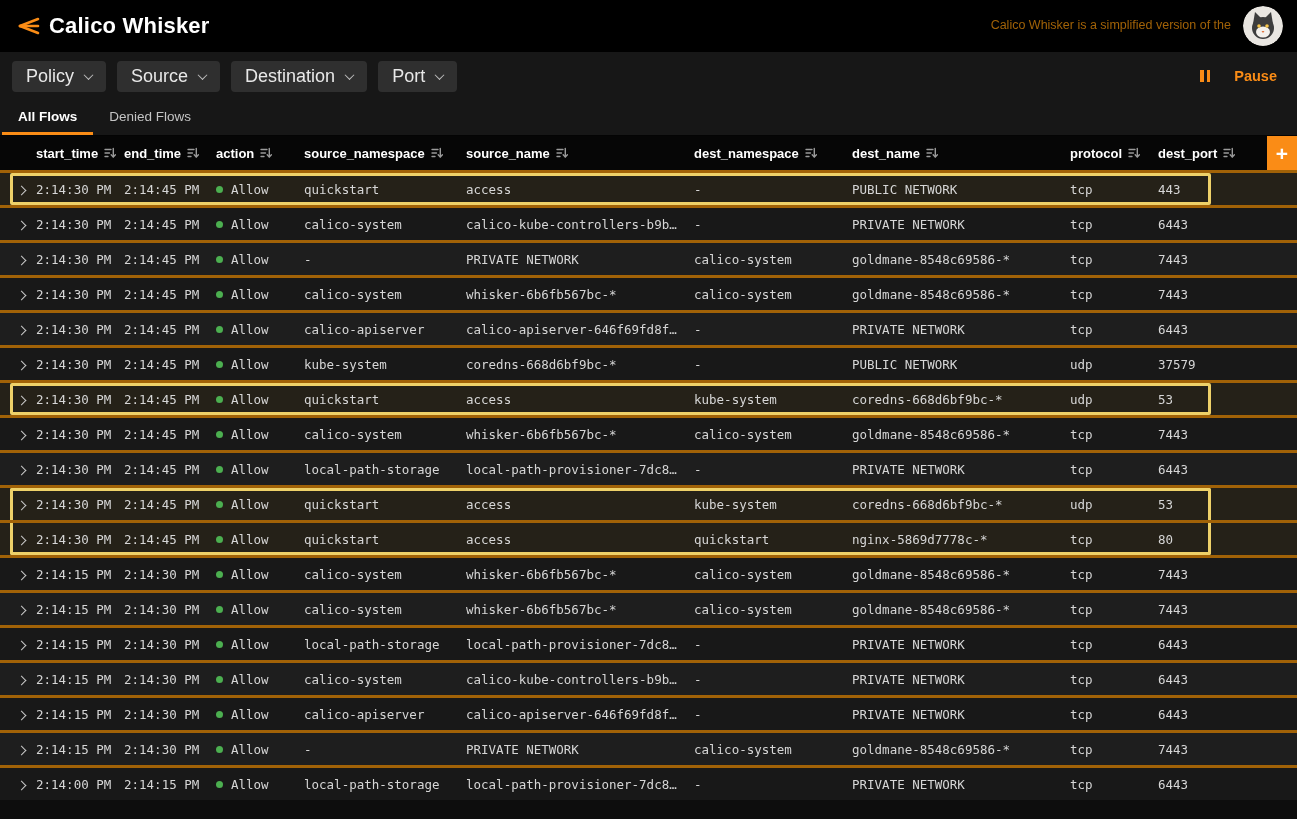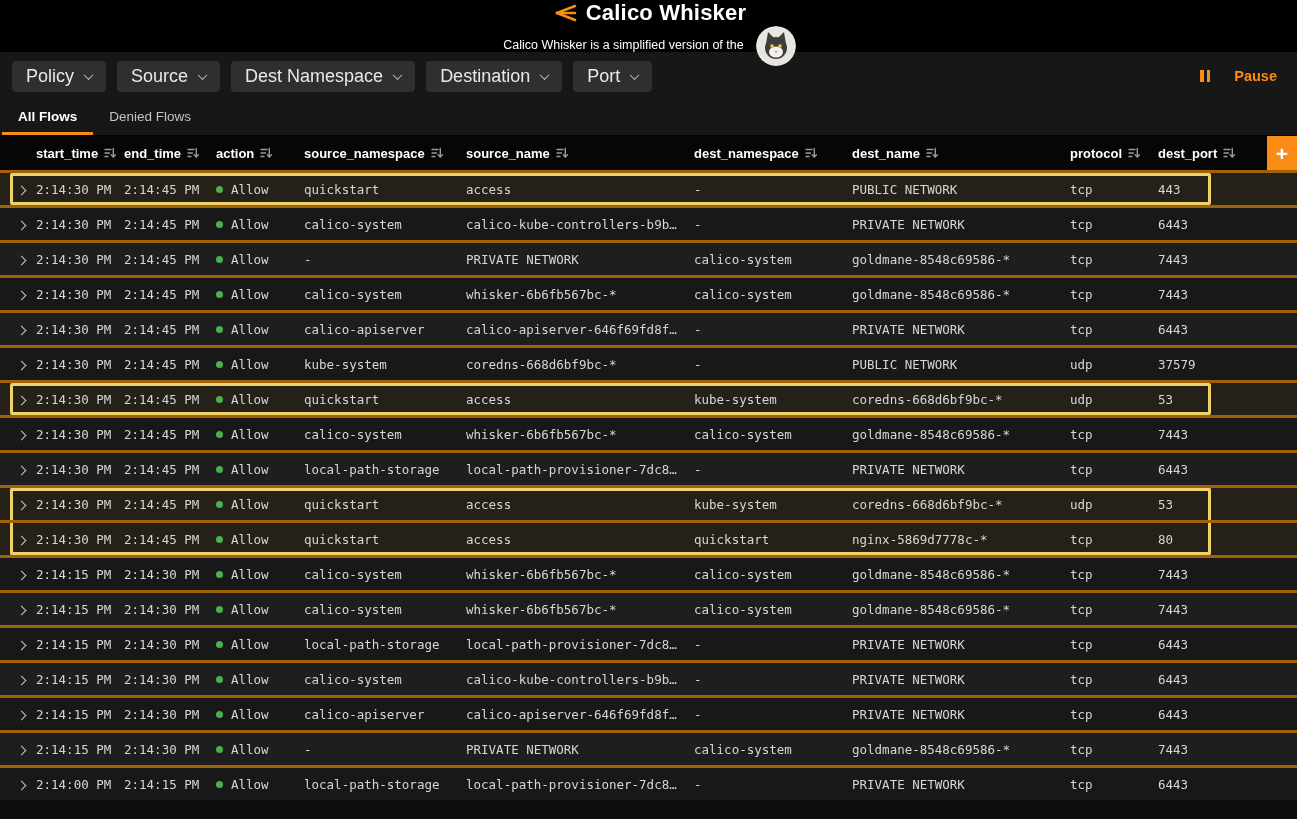--- a/index.html
+++ b/index.html
@@ -1,25 +1,25 @@
 <!DOCTYPE html>
 <html style="--accent: #fa8c16; --highlight: #eed169; --allow-green: #4caf50;"><head>
 <meta charset="utf-8">
 <style>
   * { margin:0; padding:0; box-sizing:border-box; }
   html,body { width:1297px; height:819px; background:#0e0e0e; overflow:hidden; }
   body { font-family:"Liberation Sans", sans-serif; }
 
   
-  .app-header { height:52px; background:#000; display:flex; align-items:center; justify-content:space-between; padding:0 14px 0 16px;flex-direction:column; }
+  .app-header { height:52px; background:#000; display:flex; align-items:center; justify-content:space-between; padding:0 14px 0 16px; }
   .brand { display:flex; align-items:center; gap:7px; }
   .app-title { color:#fff; font-size:22px; font-weight:700; letter-spacing:.2px; }
   .header-right { display:flex; align-items:center; gap:12px; }
   .tagline { text-align:right; font-size:12.5px; line-height:1.55; }
-  .tagline-text { color:#ffffff;text-align:right; }
+  .tagline-text { color:#a16207;text-align:right; }
   .tagline-link { color:var(--accent,#fa8c16); font-weight:700; text-decoration:none; display:block; cursor:pointer; }
   .avatar { width:40px; height:40px; border-radius:50%; overflow:hidden; flex:0 0 auto; }
 
   
   .toolbar { height:48px; background:#171717; display:flex; align-items:center; gap:11px; padding:0 12px; }
   .filter-btn { display:flex; align-items:center; gap:11px; height:31px; padding:0 14px; background:#2f2f2f; border:none; border-radius:4px; color:#e8e8e8; font-size:18px; font-family:inherit; cursor:pointer; white-space:nowrap; }
   .chev-down { width:7px; height:7px; border-right:1.6px solid #bdbdbd; border-bottom:1.6px solid #bdbdbd; transform:rotate(45deg) translate(-1px,-1px); flex:0 0 auto; }
   .pause-btn { margin-left:auto; display:flex; align-items:center; gap:24px; background:none; border:none; color:var(--accent,#fa8c16); font-size:14.5px; font-weight:600; font-family:inherit; cursor:pointer; padding-right:8px; }
   .pause-icon { display:flex; gap:3px; }
   .pause-icon i { width:3.5px; height:12px; background:var(--accent,#fa8c16); display:block; }
@@ -86,24 +86,20 @@
   </div>
 </header>
 
 <div class="toolbar">
   <button class="filter-btn">
     <span>Policy</span>
     <span class="chev-down"></span>
   </button>
   <button class="filter-btn">
     <span>Source</span>
-    <span class="chev-down"></span>
-  </button>
-  <button class="filter-btn">
-    <span>Dest Namespace</span>
     <span class="chev-down"></span>
   </button>
   <button class="filter-btn">
     <span>Destination</span>
     <span class="chev-down"></span>
   </button>
   <button class="filter-btn">
     <span>Port</span>
     <span class="chev-down"></span>
   </button>

